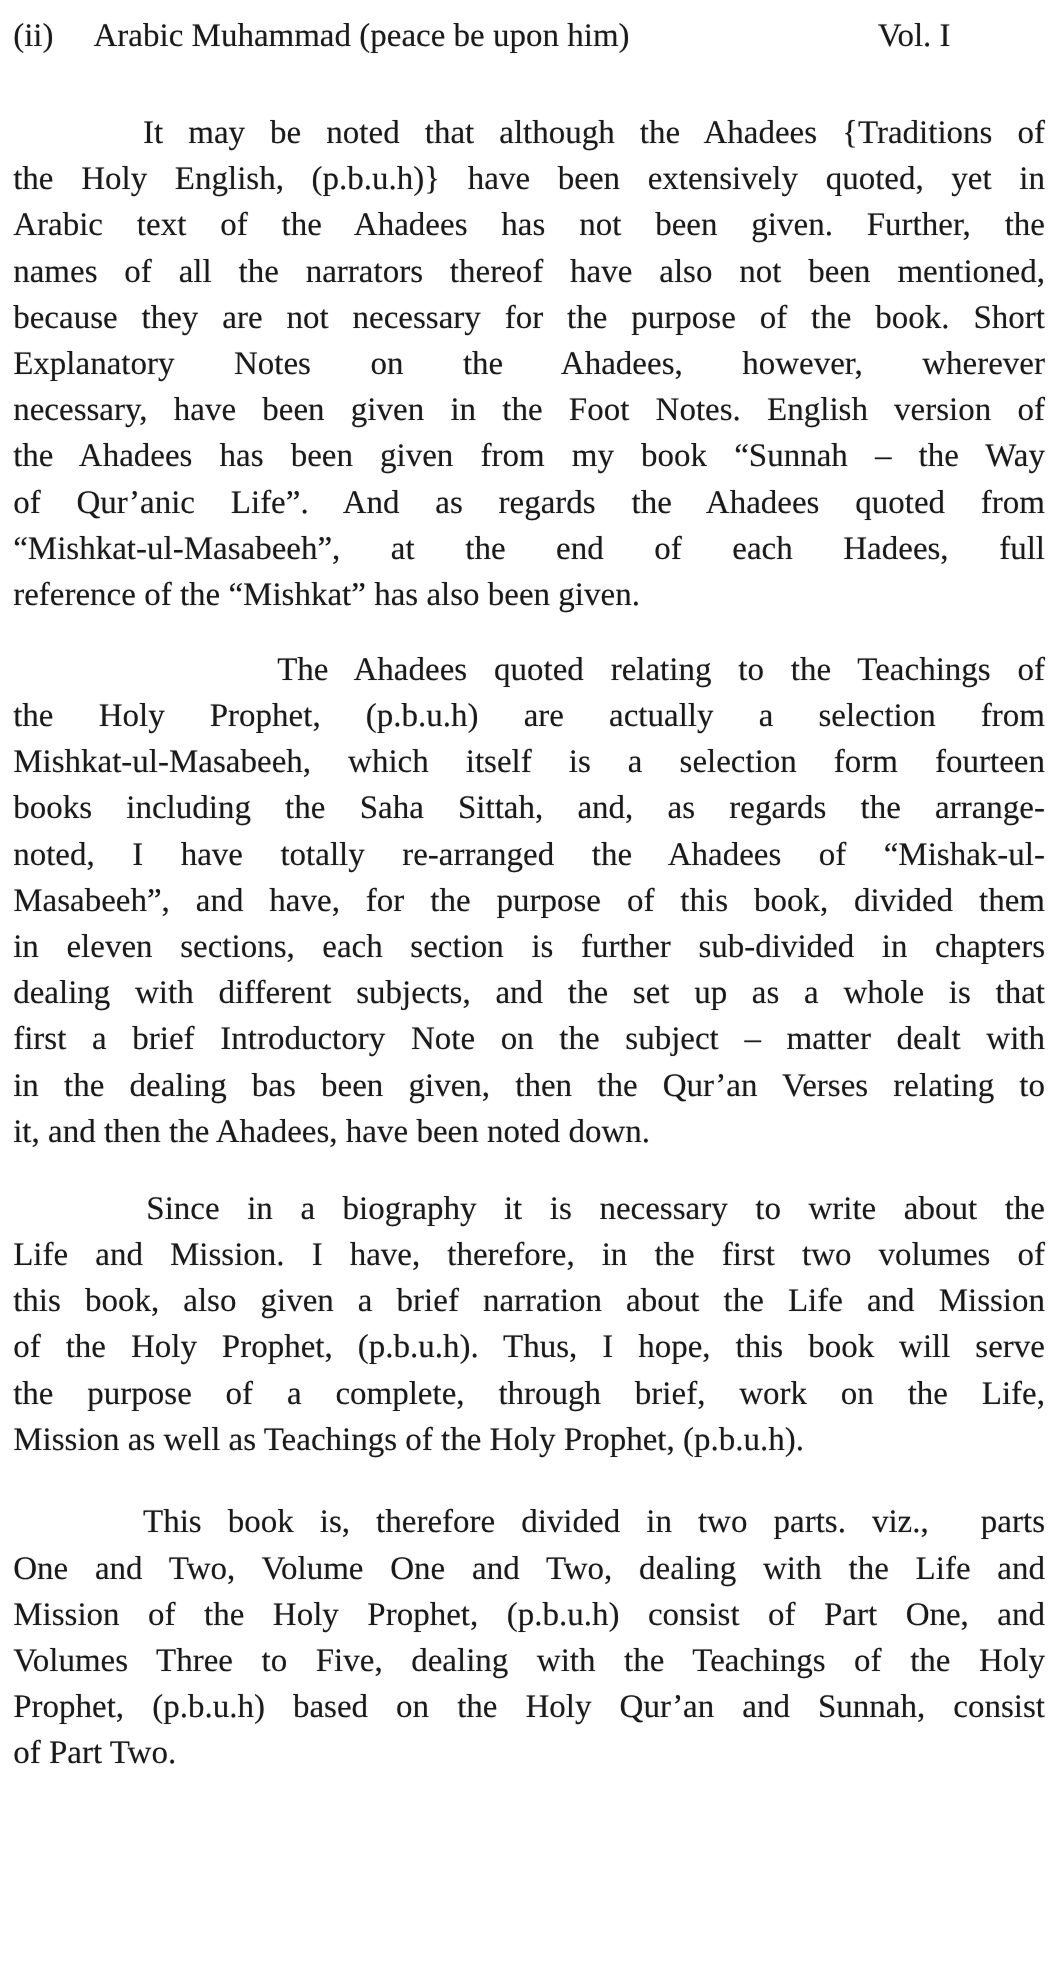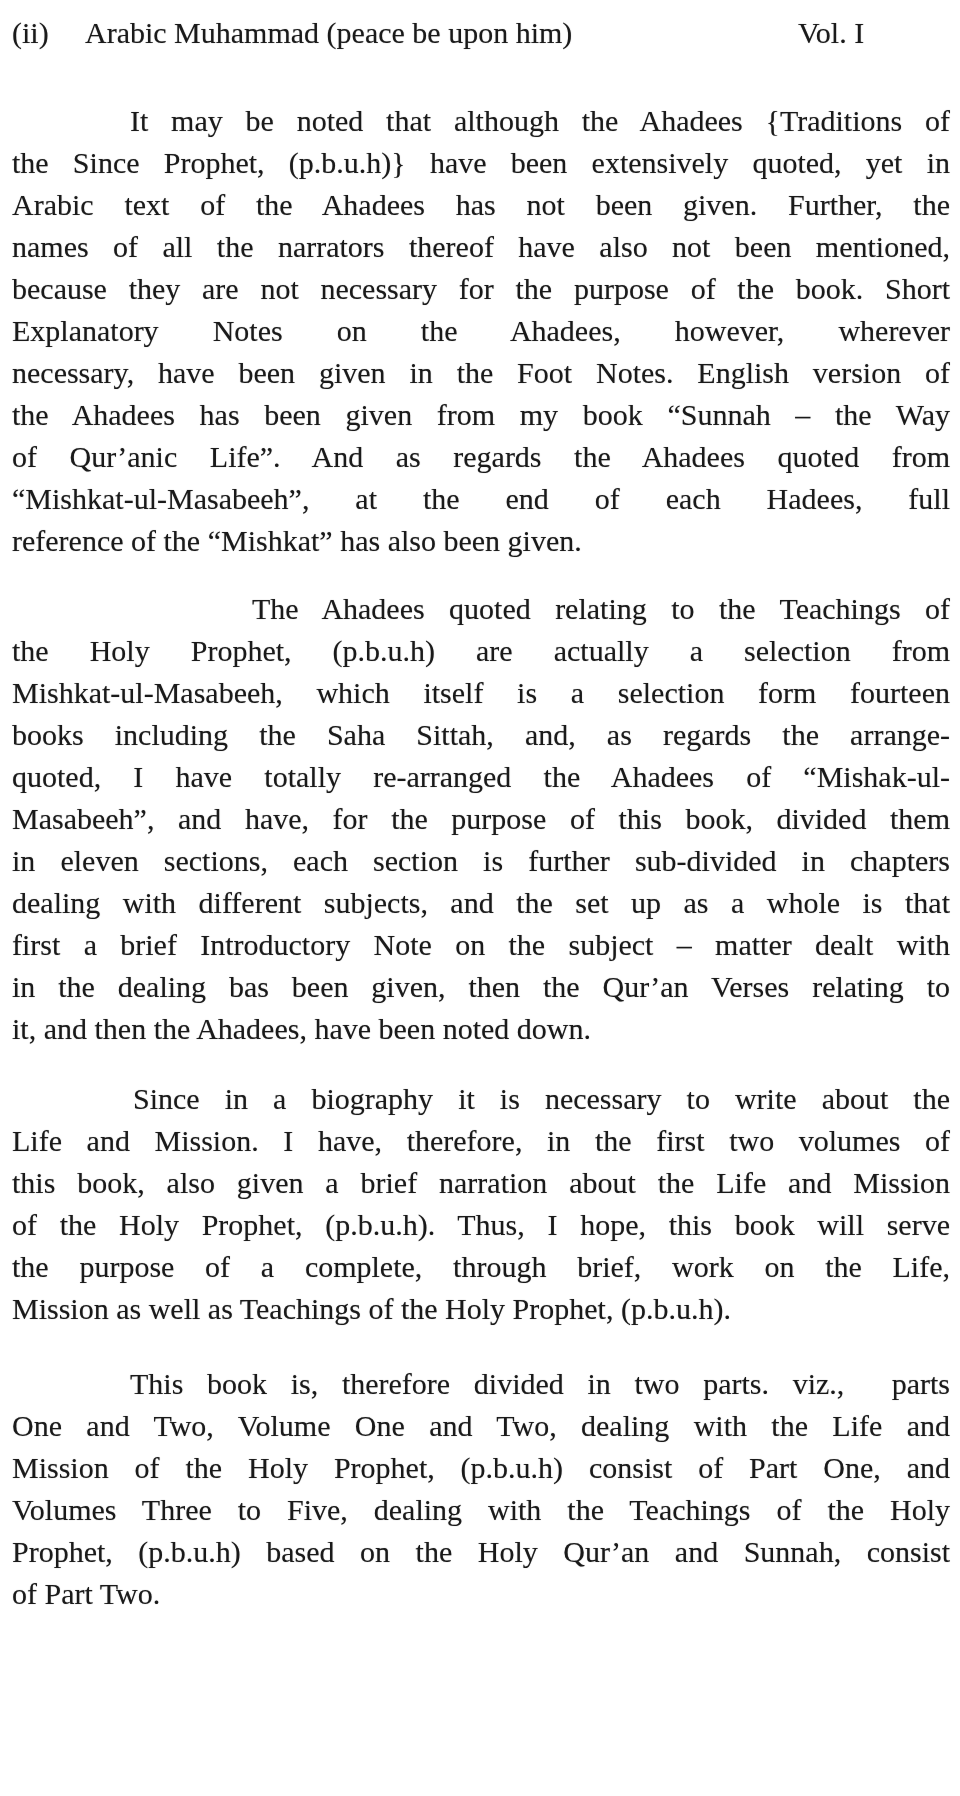--- a/index.html
+++ b/index.html
@@ -61,37 +61,37 @@
 
 <div class="page">
   <div class="header">
     <span class="marker">(ii)</span><span>Arabic Muhammad </span><span class="italic">(peace be upon him)</span>
     <span class="vol">Vol. I</span>
   </div>
 
   <div class="body-text">
       <div class="paragraph p1">
         <div class="line" style="padding-left: 118px;">It may be noted that although the Ahadees {Traditions of</div>
-        <div class="line">the Since Prophet, (p.b.u.h)} have been extensively quoted, yet in</div>
+        <div class="line">the Holy English, (p.b.u.h)} have been extensively quoted, yet in</div>
         <div class="line">Arabic text of the Ahadees has not been given. Further, the</div>
         <div class="line">names of all the narrators thereof have also not been mentioned,</div>
         <div class="line">because they are not necessary for the purpose of the book. Short</div>
         <div class="line">Explanatory Notes on the Ahadees, however, wherever</div>
         <div class="line">necessary, have been given in the Foot Notes. English version of</div>
         <div class="line">the Ahadees has been given from my book “Sunnah – the Way</div>
         <div class="line">of Qur’anic Life”. And as regards the Ahadees quoted from</div>
         <div class="line">“Mishkat-ul-Masabeeh”, at the end of each Hadees, full</div>
         <div class="line last">reference of the “Mishkat” has also been given.</div>
       </div>
       <div class="paragraph p2">
         <div class="line" style="padding-left: 240px;">The Ahadees quoted relating to the Teachings of</div>
         <div class="line">the Holy Prophet, (p.b.u.h) are actually a selection from</div>
         <div class="line">Mishkat-ul-Masabeeh, which itself is a selection form fourteen</div>
         <div class="line">books including the Saha Sittah, and, as regards the arrange-</div>
-        <div class="line">quoted, I have totally re-arranged the Ahadees of “Mishak-ul-</div>
+        <div class="line">noted, I have totally re-arranged the Ahadees of “Mishak-ul-</div>
         <div class="line">Masabeeh”, and have, for the purpose of this book, divided them</div>
         <div class="line">in eleven sections, each section is further sub-divided in chapters</div>
         <div class="line">dealing with different subjects, and the set up as a whole is that</div>
         <div class="line">first a brief Introductory Note on the subject – matter dealt with</div>
         <div class="line">in the dealing bas been given, then the Qur’an Verses relating to</div>
         <div class="line last">it, and then the Ahadees, have been noted down.</div>
       </div>
       <div class="paragraph p3">
         <div class="line" style="padding-left: 121px;">Since in a biography it is necessary to write about the</div>
         <div class="line">Life and Mission. I have, therefore, in the first two volumes of</div>

